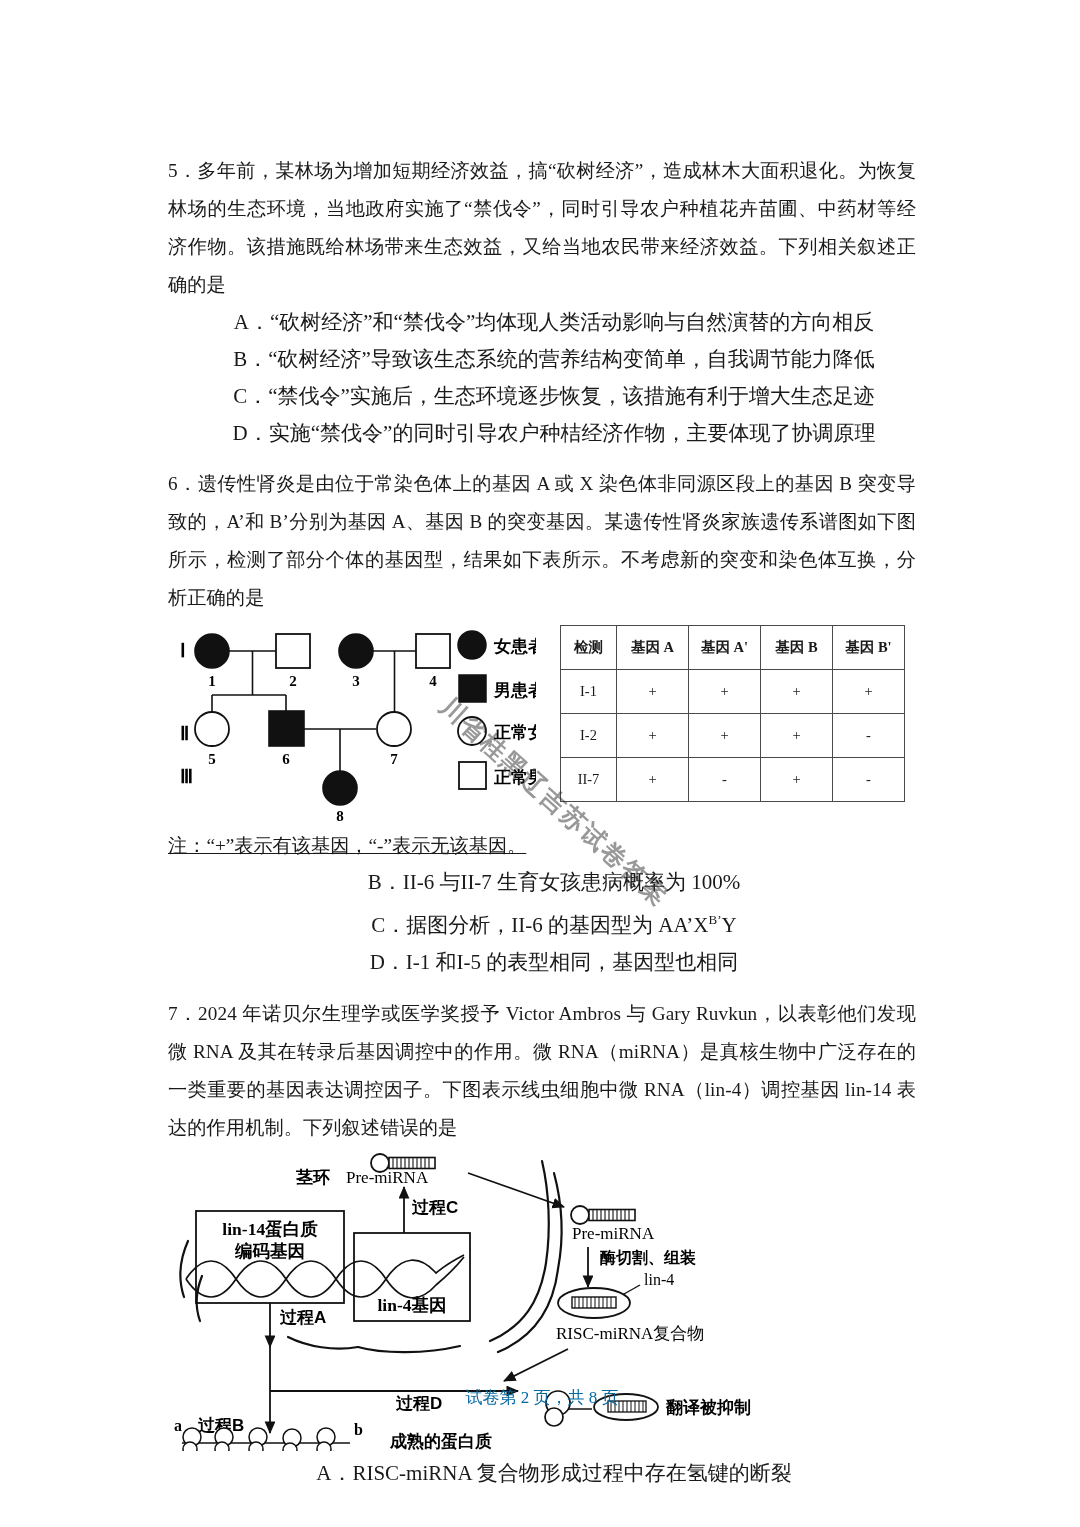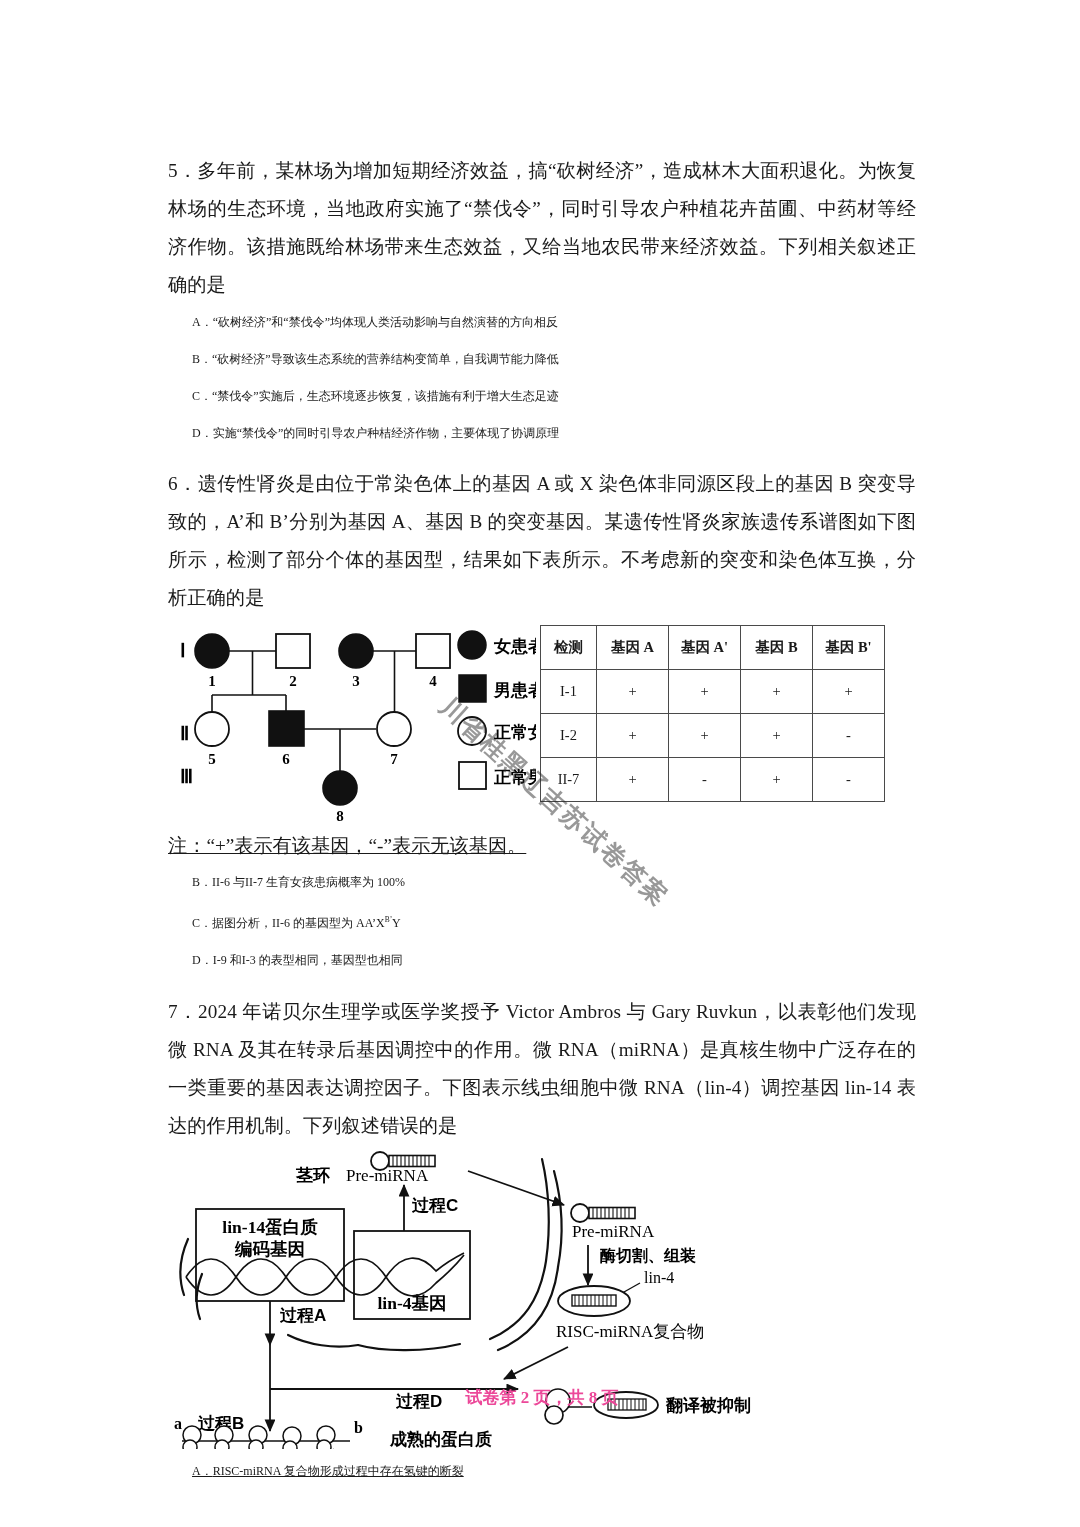--- a/index.html
+++ b/index.html
@@ -20,24 +20,25 @@
   
   .qblock { margin-top: 0; }
   .qpara {
     font-size: 19.2px;
     line-height: 38px;
     text-align: justify;
     text-justify: inter-ideograph;
     letter-spacing: 0.1px;
   }
   .opt {
-    font-size: 12px;
+    font-size: 21px;
     line-height: 37px;
     padding-left: 24px;
     white-space: nowrap;
+    text-align: center;
   }
   .note {
     font-size: 19.2px;
     line-height: 36px;
     text-decoration: underline;
   }
   sup { font-size: 0.62em; vertical-align: super; }
 
   
   .figrow {
@@ -49,20 +50,21 @@
     position: absolute; left: 8px; top: 0;
     width: 360px; height: 200px;
   }
   .gtable-wrap {
     position: absolute; left: 372px; top: 2px;
   }
   table.gtable {
     border-collapse: collapse;
     font-size: 14.5px;
     font-family: "Liberation Serif", serif;
+    margin-left: 20px;
   }
   table.gtable th, table.gtable td {
     border: 1px solid #4a4a4a;
     text-align: center;
     vertical-align: middle;
     padding: 0;
     height: 44px;
     font-weight: normal;
   }
   table.gtable th { font-weight: bold; font-size: 14.5px; }
@@ -76,22 +78,22 @@
     width: 748px; height: 300px;
     margin-top: 4px;
   }
 
   
   .footer {
     position: absolute;
     left: 0; right: 0; top: 1386px;
     text-align: center;
     font-size: 17px;
-    font-weight: bold;
-    color: #ec4899;
+    font-weight: normal;
+    color: #0369a1;
   }
 
   
   .watermark {
     position: absolute;
     left: 455px; top: 690px;
     width: 300px; height: 200px;
     pointer-events: none;
     z-index: 5;
   }
@@ -242,21 +244,21 @@
 
     <div class="note">注：“+”表示有该基因，“-”表示无该基因。</div>
 
     <div class="opt">
       <span>B．</span><span>II-6 与II-7 生育女孩患病概率为 100%</span>
     </div>
     <div class="opt">
       <span>C．</span><span>据图分析，II-6 的基因型为 AA’X</span><sup>B’</sup><span>Y</span>
     </div>
     <div class="opt">
-      <span>D．</span><span>I-9 和I-3 的表型相同，基因型也相同</span>
+      <span>D．</span><span>I-1 和I-5 的表型相同，基因型也相同</span>
     </div>
   </div>
 
   <div class="qblock" style="margin-top:14px;">
     <div class="qpara">7．2024 年诺贝尔生理学或医学奖授予 Victor Ambros 与 Gary Ruvkun，以表彰他们发现微 RNA 及其在转录后基因调控中的作用。微 RNA（miRNA）是真核生物中广泛存在的一类重要的基因表达调控因子。下图表示线虫细胞中微 RNA（lin-4）调控基因 lin-14 表达的作用机制。下列叙述错误的是</div>
 
     <div class="mirna-wrap">
       <svg width="748" height="300" viewBox="0 0 748 300">
         <defs>
           <marker id="ah" markerWidth="8" markerHeight="8" refX="6.4" refY="3" orient="auto">
@@ -414,21 +416,21 @@
           <path d="M90,305 c-6,9 5,13 -2,22 c-5,7 3,10 0,15"></path>
           <path d="M124,306 c-7,10 6,15 -2,25 c-6,8 4,12 0,18"></path>
         </g>
 
         <path d="M166,300 c-8,12 6,16 -4,28 c-6,8 4,10 2,16" stroke="#111" stroke-width="1.4" fill="none"></path>
         <path d="M182,330 C206,338 226,330 238,314" stroke="#111" stroke-width="1.7" fill="none" marker-end="url(#ah)"></path>
         <text x="222" y="296" font-family="Liberation Sans, sans-serif" font-size="17" font-weight="bold">成熟的蛋白质</text>
       </svg>
     </div>
 
-    <div class="opt" style="margin-top:4px;text-decoration:underline;">
+    <div class="opt" style="margin-top:4px;">
       <span>A．</span><span>RISC-miRNA 复合物形成过程中存在氢键的断裂</span>
     </div>
 
   </div>
 
   <div class="footer">试卷第 2 页，共 8 页</div>
 </div>
 
 <div class="watermark">
   <div class="wm-text">川省桂黑辽吉苏试卷答案</div>

